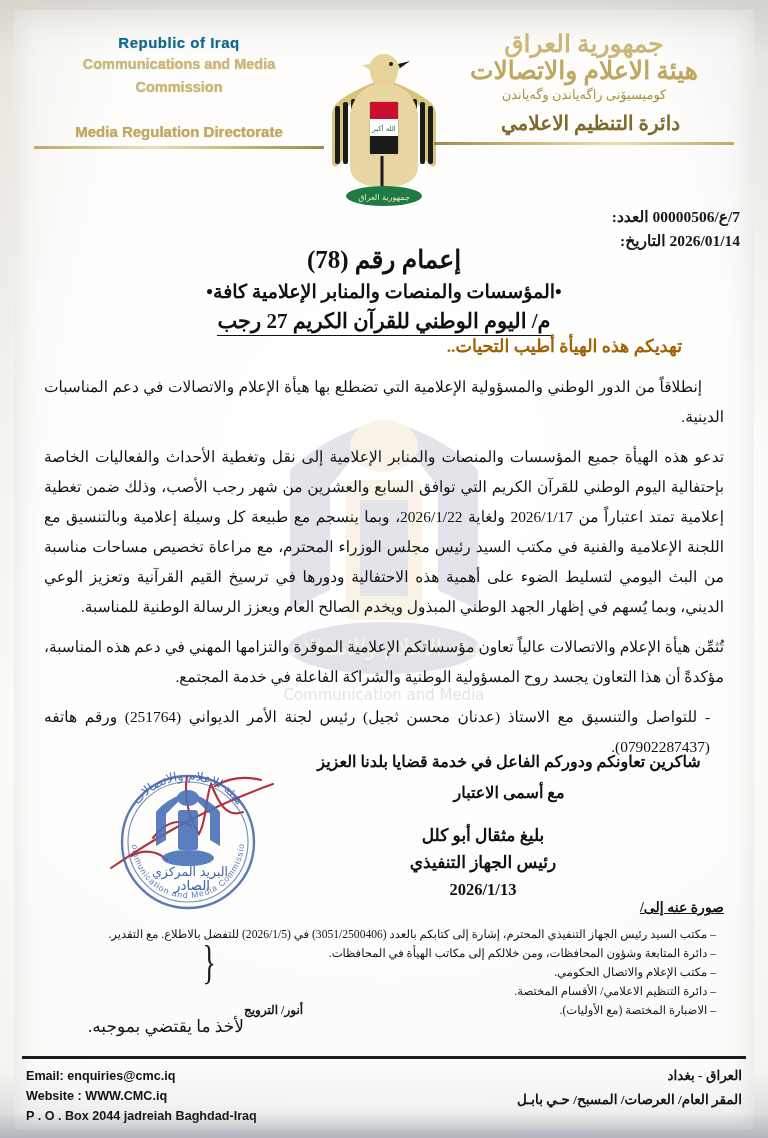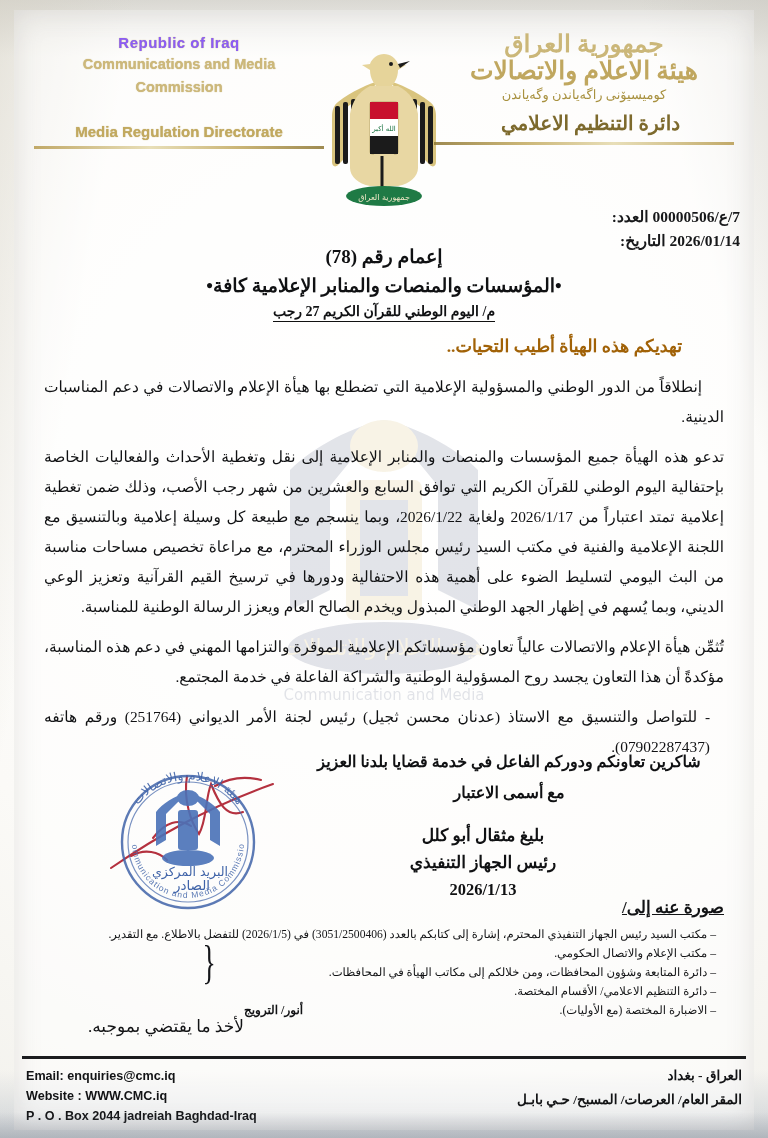--- a/index.html
+++ b/index.html
@@ -31,21 +31,21 @@
   }
   
   .header{position:absolute;left:0;right:0;top:26px;height:175px;}
   .hdr-en{
     position:absolute;left:34px;top:8px;width:290px;
     text-align:center;direction:ltr;
     font-family:"Liberation Sans", sans-serif;
     color:#c9b36a;font-weight:bold;
     text-shadow:0 0 1px rgba(180,160,90,.9);
   }
-  .hdr-en .l1{font-size:15px;letter-spacing:.5px;color:#8b5cf6;}
+  .hdr-en .l1{font-size:15px;letter-spacing:.5px;color:#0369a1;}
   .hdr-en .l2{font-size:14.5px;line-height:20px;margin-top:3px;color:#cdb87a;}
   .hdr-en .l4{font-size:15px;margin-top:26px;color:#c2a95f;}
   .hdr-en .rule{
     margin-top:6px;height:3px;
     background:linear-gradient(90deg,#b79b4f,#e4d9ac 40%,#c2a95f 70%,#8d7633);
     opacity:.85;
   }
   .hdr-ar{
     position:absolute;right:34px;top:4px;width:300px;
     text-align:center;color:#b59a4e;
@@ -72,24 +72,24 @@
   .refblock{
     position:absolute;right:auto;left:520px;top:205px;
     text-align:right;direction:rtl;
     font-family:"Liberation Serif", serif;
     font-size:15.5px;font-weight:bold;color:#17181a;line-height:24px;
     width:220px;
   }
   .refblock .num{unicode-bidi:plaintext;}
   
   .titles{position:absolute;left:0;right:0;top:245px;text-align:center;color:#101113;}
-  .t1{font-size:19px;font-weight:bold;letter-spacing:0;}
+  .t1{font-size:25px;font-weight:bold;letter-spacing:0;}
   .t2{font-size:19px;font-weight:bold;margin-top:6px;}
   .t3{
-    font-size:14px;font-weight:bold;margin-top:6px;display:inline-block;
+    font-size:21px;font-weight:bold;margin-top:6px;display:inline-block;
     border-bottom:1.6px solid #111;padding-bottom:1px;
   }
   .salut{
     position:absolute;right:86px;top:336px;
     font-size:17.5px;font-weight:bold;color:#a16207;
   }
   
   .body{
     position:absolute;right:44px;left:44px;top:372px;
     font-size:15.4px;line-height:30px;color:#101113;
@@ -115,21 +115,21 @@
     font-size:17px;font-weight:bold;color:#101113;line-height:27px;
   }
   .sig .d{font-size:16.5px;}
   .handsig{position:absolute;left:95px;top:760px;width:230px;height:120px;pointer-events:none;}
   .stamp{position:absolute;left:108px;top:758px;width:160px;height:162px;pointer-events:none;}
   
   .cc{
     position:absolute;right:44px;left:100px;top:898px;
     font-size:11.6px;line-height:19px;color:#121315;
   }
-  .cc .cc-title{font-weight:bold;font-size:17px;text-decoration:underline;margin-bottom:3px;}
+  .cc .cc-title{font-weight:bold;font-size:14px;text-decoration:underline;margin-bottom:3px;}
   .cc ul{margin:8px;padding:0;list-style:none;}
   .cc li{white-space:nowrap;}
   .cc li:before{content:"–  ";}
   .brace{
     position:absolute;left:198px;top:940px;
     font-size:46px;line-height:46px;color:#15161a;
     transform:scaleX(.6);
   }
   .note-action{
     position:absolute;left:88px;top:1016px;
@@ -315,22 +315,22 @@
   <div class="sig">
     <div>بليغ مثقال أبو كلل</div>
     <div>رئيس الجهاز التنفيذي</div>
     <div class="d num">2026/1/13</div>
   </div>
 
   <div class="cc">
     <div class="cc-title">صورة عنه إلى/</div>
     <ul>
       <li>مكتب السيد رئيس الجهاز التنفيذي المحترم، إشارة إلى كتابكم بالعدد (3051/2500406) في (2026/1/5) للتفضل بالاطلاع. مع التقدير.</li>
+      <li>دائرة المتابعة وشؤون المحافظات، ومن خلالكم إلى مكاتب الهيأة في المحافظات.</li>
       <li>مكتب الإعلام والاتصال الحكومي.</li>
-      <li>دائرة المتابعة وشؤون المحافظات، ومن خلالكم إلى مكاتب الهيأة في المحافظات.</li>
       <li>دائرة التنظيم الاعلامي/ الأقسام المختصة.</li>
       <li>الاضبارة المختصة (مع الأوليات).</li>
     </ul>
   </div>
   <div class="brace">{</div>
   <div class="note-action">لأخذ ما يقتضي بموجبه.</div>
   <div class="note-sign">أنور/ الترويج</div>
 
   <div class="foot-rule"></div>
   <div class="foot-left">

